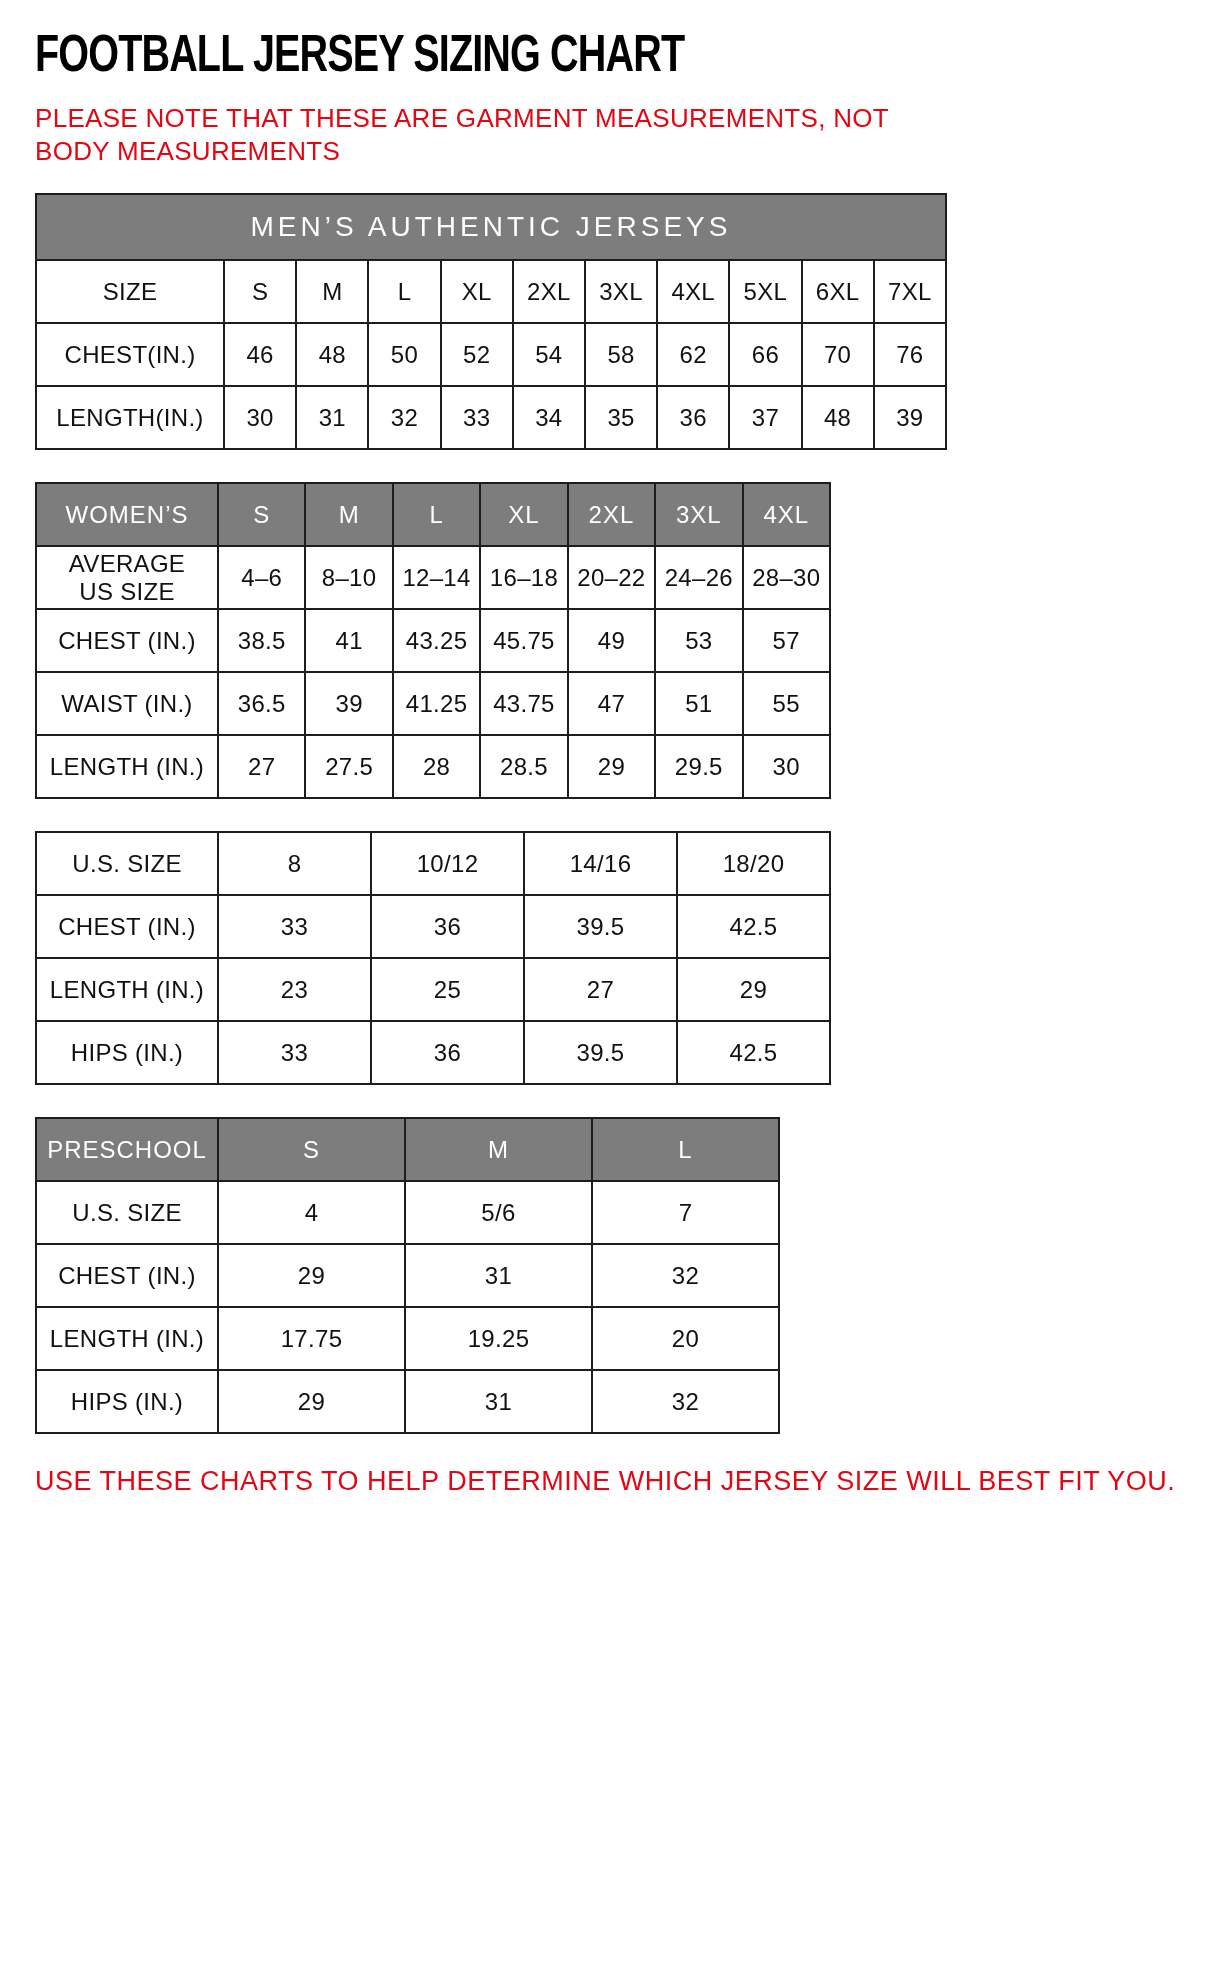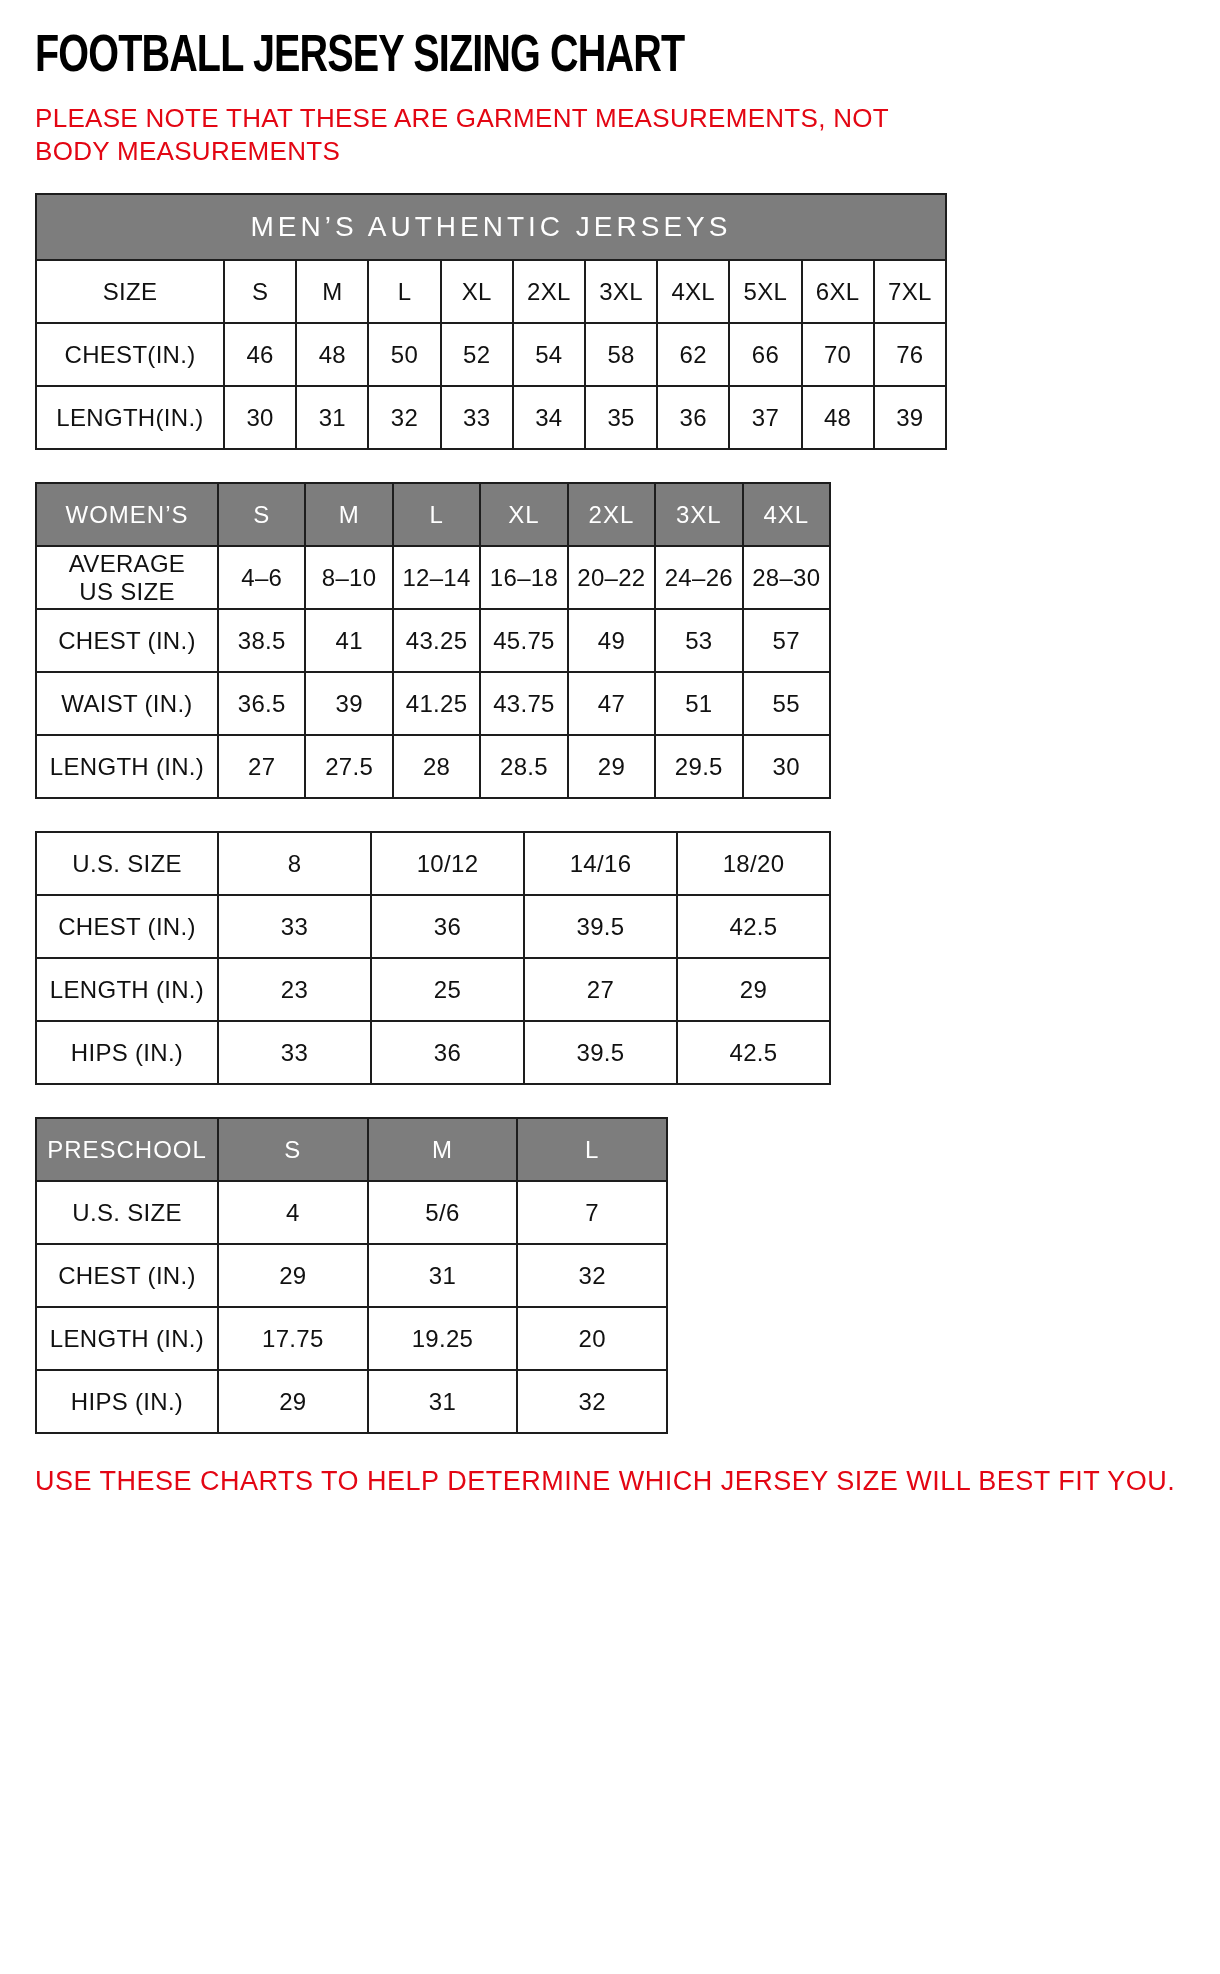--- a/index.html
+++ b/index.html
@@ -70,21 +70,21 @@
   }
   .size-table th.row-label {
     white-space: pre-line;
   }
   .t-mens { width: 912px; }
   .t-mens col.label-col { width: 188px; }
   .t-womens { width: 796px; }
   .t-womens col.label-col { width: 182px; }
   .t-boys { width: 796px; }
   .t-boys col.label-col { width: 182px; }
-  .t-preschool { width: 633px; }
+  .t-preschool { width: 745px; }
   .t-preschool col.label-col { width: 182px; }
   .footer {
     margin: 26px 0 0 0;
     color: var(--accent);
     font-size: 27px;
     letter-spacing: 0.5px;
     white-space: nowrap;
   }
 </style>
 </head>

